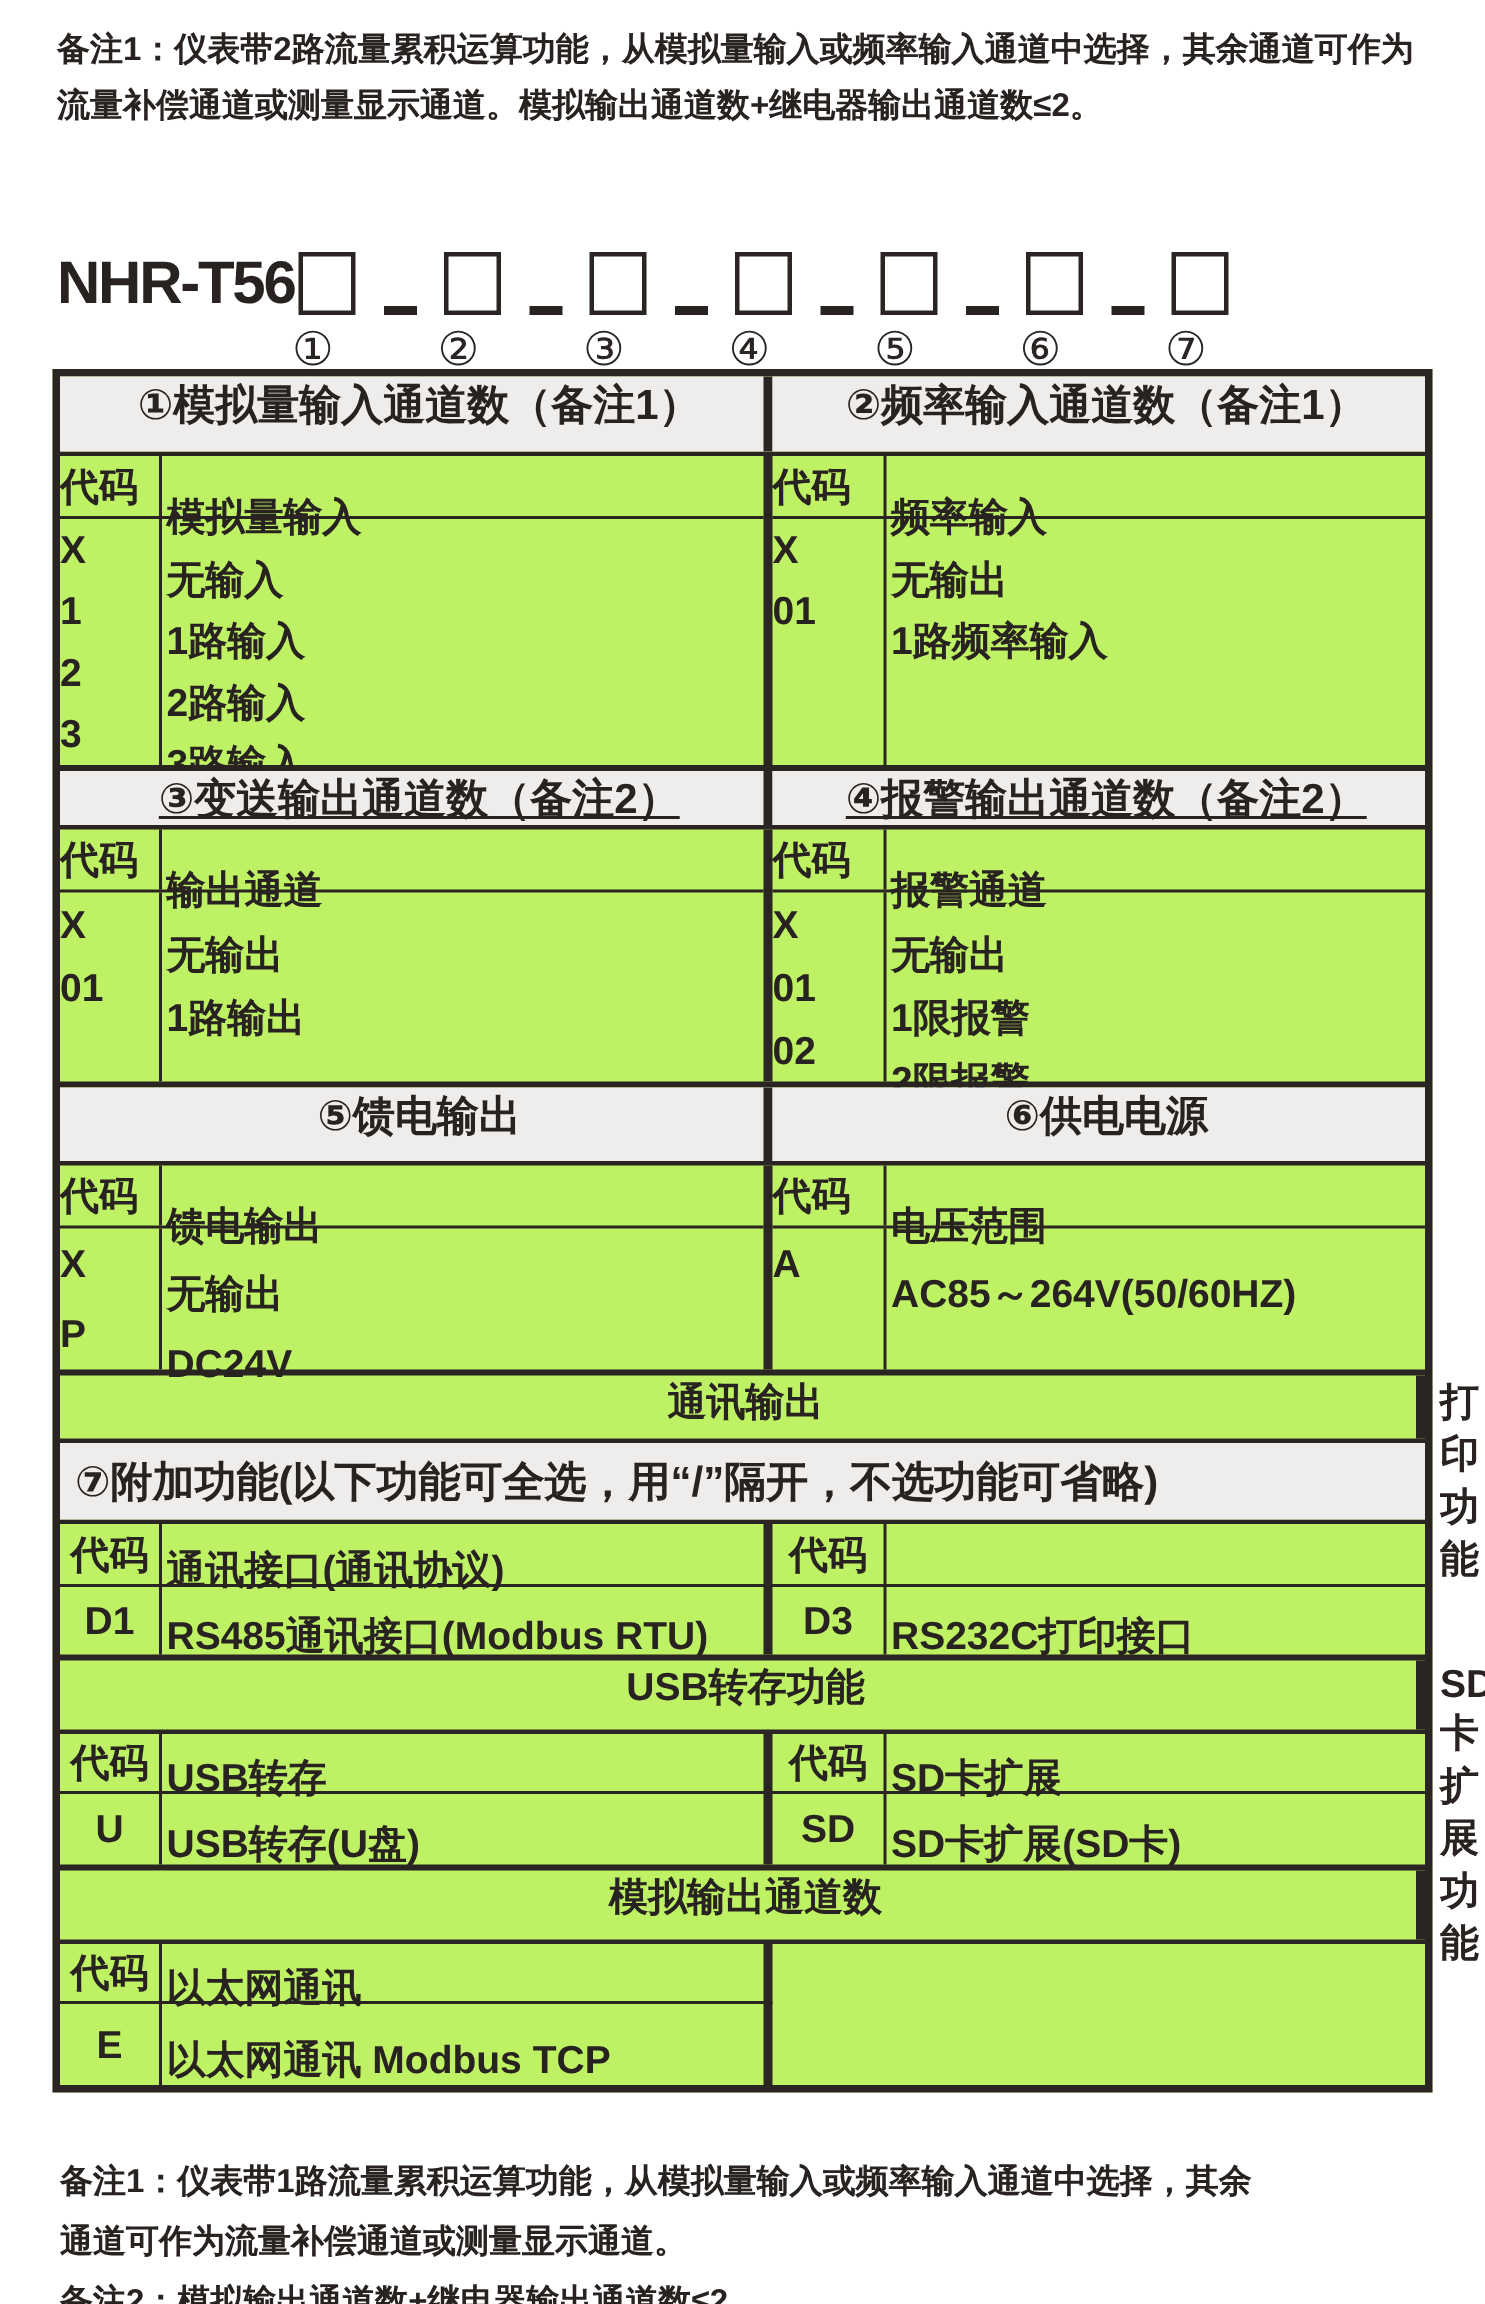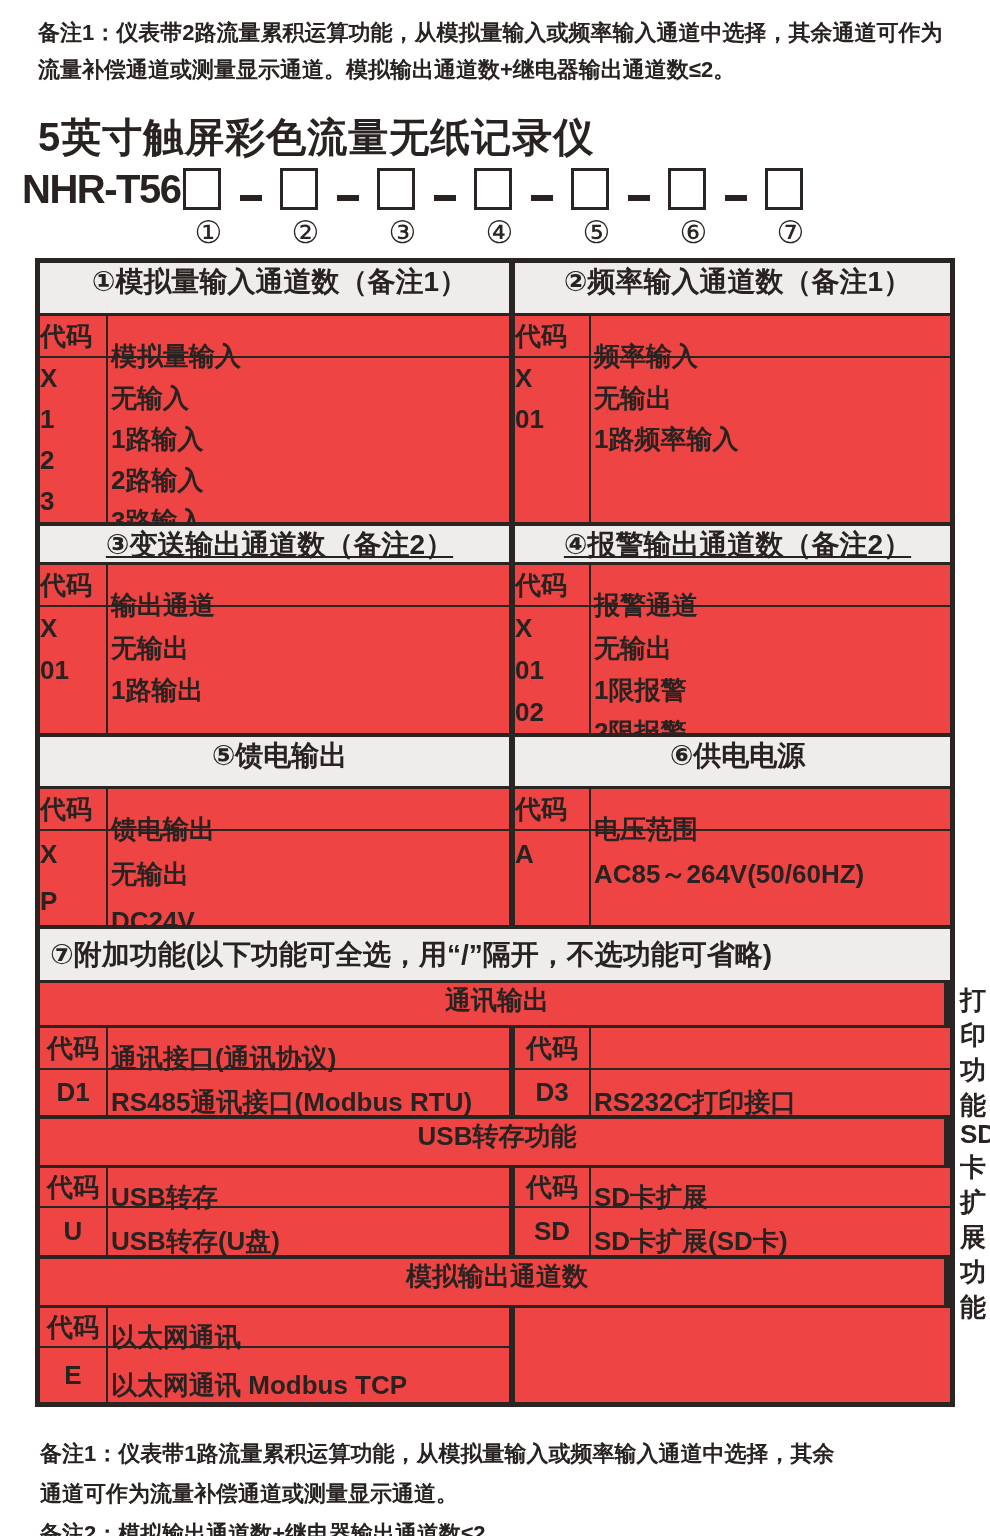--- a/index.html
+++ b/index.html
@@ -20,29 +20,29 @@
     color:var(--ink);
     -webkit-font-smoothing:antialiased;
   }
   
   .top-note{position:absolute;left:38px;top:14px;width:916px;
     font-size:22px;font-weight:bold;line-height:37px;}
   
   .title{position:absolute;left:38px;top:110px;
     font-size:40px;font-weight:bold;letter-spacing:1px;}
   
-  .model{position:absolute;left:22px;top:168px;display:flex;align-items:center;}
+  .model{position:absolute;left:38px;top:168px;display:flex;align-items:flex-end;}
   .model-prefix{font-size:40px;font-weight:bold;line-height:42px;letter-spacing:-1.5px;margin-right:3px;}
   .mbox{width:32px;height:36px;border:3px solid var(--bd);background:#fff;flex:0 0 auto;}
   .mdash{width:22px;height:6px;background:var(--ink);margin:18px 18px 0 19px;flex:0 0 auto;}
   .digits{position:absolute;left:160px;top:214px;display:flex;}
   .digits span{display:inline-block;width:97px;text-align:center;
     font-family:"DejaVu Serif","Liberation Serif",serif;font-size:31px;color:var(--bd);}
   
-  .tbl{position:absolute;left:35px;top:258px;width:910px;border:5px solid var(--bd);background:#ef4444;}
+  .tbl{position:absolute;left:35px;top:246px;width:910px;border:5px solid var(--bd);background:#bef264;}
   .band{display:flex;}
   .bb2{border-bottom:2px solid var(--bd);}
   .bb3{border-bottom:3px solid var(--bd);}
   .bb4{border-bottom:4px solid var(--bd);}
   .half-l{width:475px;border-right:6px solid var(--bd);box-sizing:border-box;flex:0 0 auto;display:flex;flex-direction:column;}
   .half-r{flex:1 1 auto;display:flex;flex-direction:column;}
   .ghead{background:var(--ghead);font-size:28px;font-weight:bold;
     display:flex;align-items:center;padding-left:10px;box-sizing:border-box;}
   .gh1{height:50px;}
   .gh2{height:36px;text-decoration:underline;}
@@ -84,21 +84,20 @@
 </head>
 <body>
 
 <div class="page">
 
   <div class="top-note">
     <div>备注1：仪表带2路流量累积运算功能，从模拟量输入或频率输入通道中选择，其余通道可作为</div>
     <div>流量补偿通道或测量显示通道。模拟输出通道数+继电器输出通道数≤2。</div>
   </div>
 
-  <div class="title">5英寸触屏彩色流量无纸记录仪</div>
 
   <div class="model">
     <span class="model-prefix">NHR-T56</span>
     <span class="mbox"></span>
     <span class="mdash"></span>
     <span class="mbox"></span>
     <span class="mdash"></span>
     <span class="mbox"></span>
     <span class="mdash"></span>
     <span class="mbox"></span>
@@ -238,27 +237,27 @@
           <div class="code-col lh47">
             <div>A</div>
           </div>
           <div class="desc-col lh47">
             <div>AC85～264V(50/60HZ)</div>
           </div>
         </div>
       </div>
     </div>
 
-    <div class="band bb3">
-      <div class="ghead gh7 cell">⑦附加功能(以下功能可全选，用“/”隔开，不选功能可省略)</div>
-    </div>
-
     <div class="band bb3 b-sub1">
       <div class="half-l subhead">通讯输出</div>
       <div class="half-r subhead">打印功能</div>
+    </div>
+
+    <div class="band bb3">
+      <div class="ghead gh7 cell">⑦附加功能(以下功能可全选，用“/”隔开，不选功能可省略)</div>
     </div>
 
     <div class="band bb2 b-code1">
       <div class="half-l">
         <div class="rowline">
           <div class="code-col">代码</div>
           <div class="desc-col">通讯接口(通讯协议)</div>
         </div>
       </div>
       <div class="half-r">

